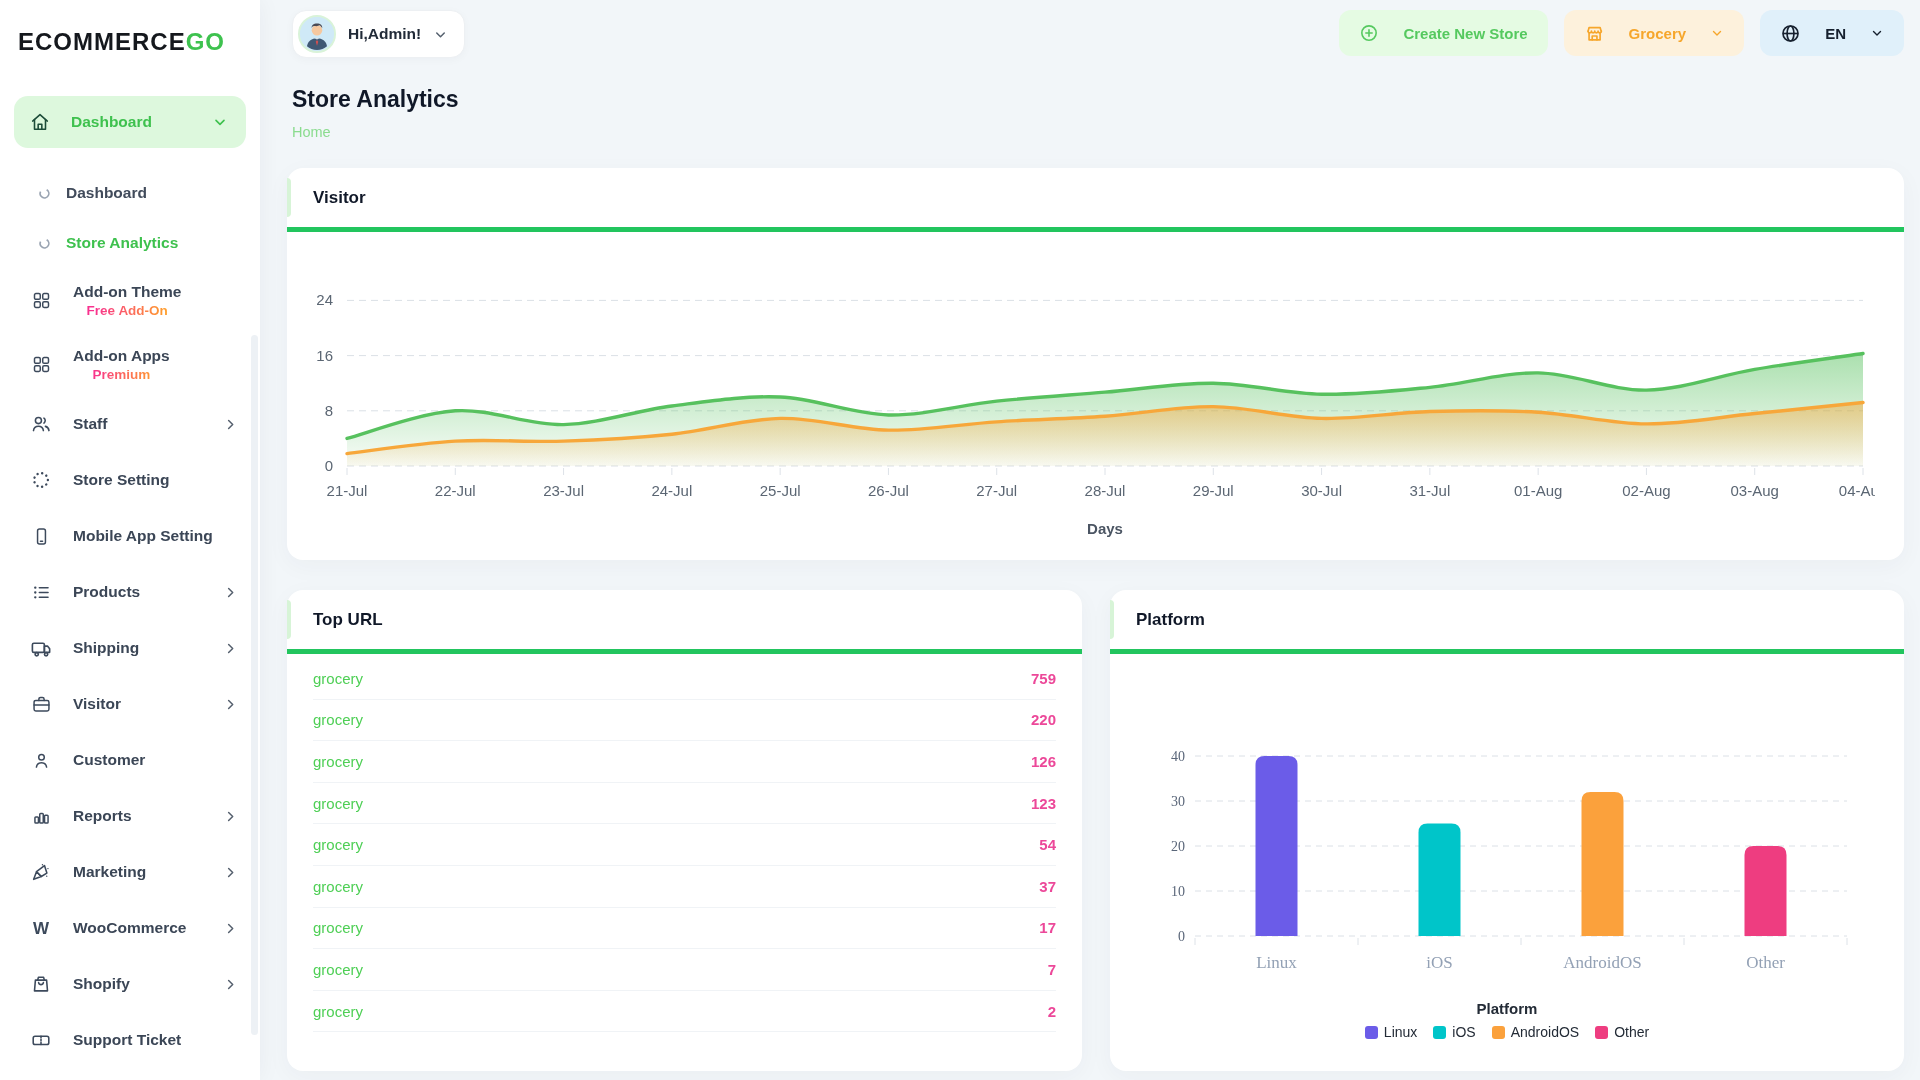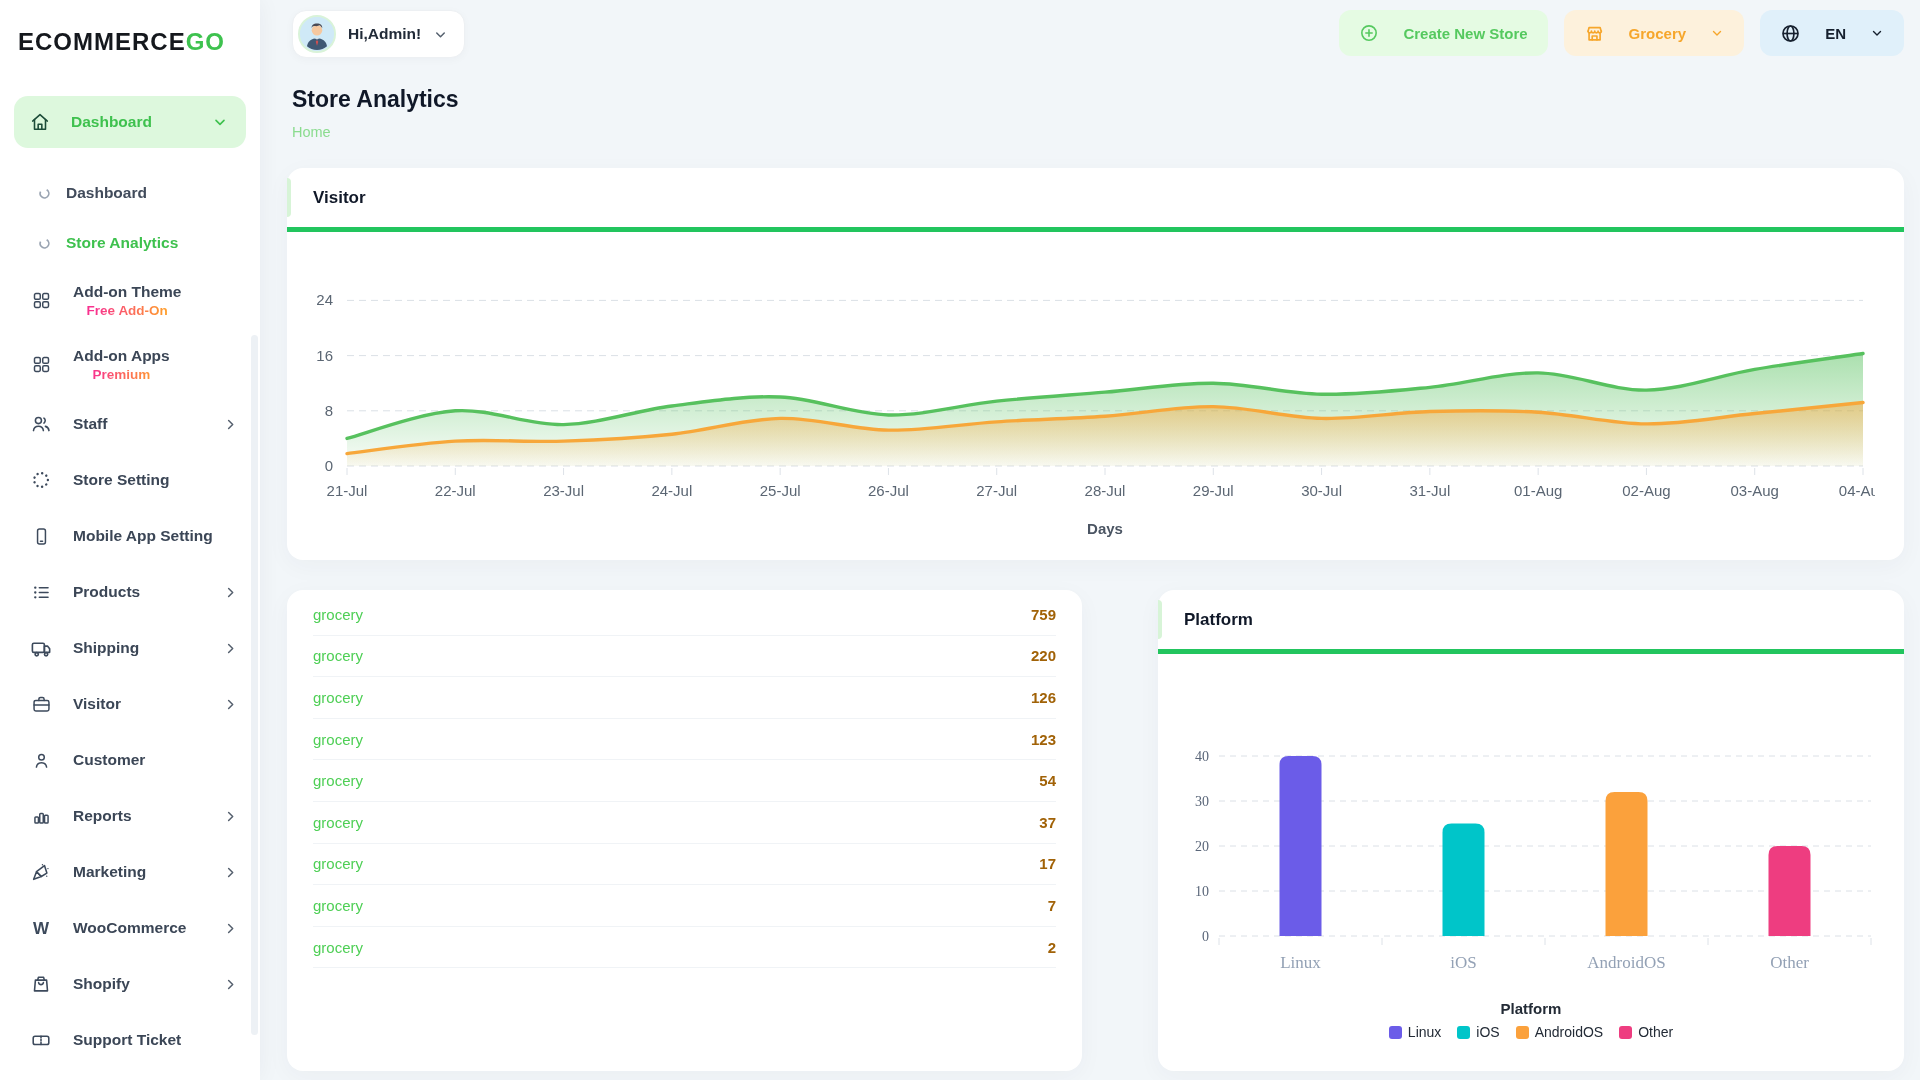--- a/index.html
+++ b/index.html
@@ -58,29 +58,29 @@
   .btn-store  { background:#fdf1dc; color:#f6a62b; }
   .btn-lang   { background:#e0f0fa; color:#16202e; }
   .btn .bicon { display:flex; }
   
   .main-title { position:absolute; left:292px; top:86px; font-size:23px; font-weight:600; color:#101828; }
   .breadcrumb { position:absolute; left:292px; top:124px; font-size:14.5px; color:#8bdc8f; cursor:pointer; }
   
   .card { position:absolute; background:#fff; border-radius:16px; box-shadow:0 6px 24px rgba(40,60,80,.04); }
   #card-visitor  { left:287px; right:16px; top:168px; height:392px; }
   #card-topurl   { left:287px; top:590px; width:795px; height:481px; }
-  #card-platform { left:1110px; right:16px; top:590px; height:481px;margin-left:48px; }
+  #card-platform { left:1110px; right:16px; top:590px; height:481px; }
   .card-head { position:relative; height:64px; display:flex; align-items:center; padding:0 26px; border-bottom:5px solid #22c55e; }
   .card-head::before { content:""; position:absolute; left:0; top:10px; bottom:10px; width:4px; background:#d7f4d7; border-radius:0 4px 4px 0; }
   .card-title { font-size:17px; font-weight:700; color:#101828; }
   
   .url-rows { padding:4px 26px 0; }
   .url-row { height:41.6px; display:flex; align-items:center; justify-content:space-between; border-bottom:1px solid #f0f3f6; }
   .url-link { color:#4ecf55; font-size:15px; cursor:pointer; }
-  .url-value { font-weight:700; color:#a16207; font-size:15px; }
+  .url-value { font-weight:700; color:#ec4899; font-size:15px; }
   
   #visitor-svg { display:block; margin:6px 10px 0 8px; }
   #platform-svg { display:block; margin:14px auto 0; }
   .legend { text-align:center; margin-top:2px; }
   .legend-title { font-size:15px; font-weight:700; color:#232b36; }
   .legend-items { display:flex; justify-content:center; gap:16px; margin-top:7px; }
   .legend-item { display:flex; align-items:center; gap:6px; font-size:14px; color:#232b36; }
   .legend-swatch { width:13px; height:13px; border-radius:3px; display:inline-block; }
 </style>
 </head>
@@ -424,20 +424,23 @@
       <text x="1568" y="258" text-anchor="middle" font-size="15" fill="#5b6673" font-family="Liberation Sans, sans-serif">04-Aug</text>
       <text x="810" y="296" text-anchor="middle" font-size="15" font-weight="700" fill="#4b5563" font-family="Liberation Sans, sans-serif">Days</text>
       <path d="M 52 200.4 C 70.04761904761905 195.8, 124.19047619047618 175.10000000000002, 160.28571428571428 172.8 C 196.38095238095238 170.5, 232.47619047619045 187.405, 268.57142857142856 186.6 C 304.66666666666663 185.795, 340.7619047619048 172.57, 376.8571428571429 167.97 C 412.95238095238096 163.37, 449.0476190476191 157.505, 485.14285714285717 159 C 521.2380952380953 160.495, 557.3333333333334 176.25, 593.4285714285714 176.94 C 629.5238095238095 177.63, 665.6190476190477 166.93499999999997, 701.7142857142858 163.14 C 737.8095238095239 159.345, 773.9047619047619 157.16000000000003, 810 154.17000000000002 C 846.0952380952381 151.18, 882.1904761904763 144.855, 918.2857142857143 145.2 C 954.3809523809524 145.545, 990.4761904761906 155.55, 1026.5714285714287 156.24 C 1062.6666666666667 156.93, 1098.7619047619048 152.90499999999997, 1134.857142857143 149.33999999999997 C 1170.952380952381 145.77499999999998, 1207.047619047619 134.39, 1243.142857142857 134.85 C 1279.2380952380952 135.31, 1315.3333333333335 152.675, 1351.4285714285716 152.1 C 1387.5238095238096 151.52499999999998, 1423.6190476190477 137.49499999999998, 1459.7142857142858 131.39999999999998 C 1495.8095238095239 125.30499999999998, 1549.952380952381 118.17499999999998, 1568 115.52999999999999 L 1568 228 L 52 228 Z" fill="url(#vgrad0)" stroke="none"></path>
       <path d="M 52 200.4 C 70.04761904761905 195.8, 124.19047619047618 175.10000000000002, 160.28571428571428 172.8 C 196.38095238095238 170.5, 232.47619047619045 187.405, 268.57142857142856 186.6 C 304.66666666666663 185.795, 340.7619047619048 172.57, 376.8571428571429 167.97 C 412.95238095238096 163.37, 449.0476190476191 157.505, 485.14285714285717 159 C 521.2380952380953 160.495, 557.3333333333334 176.25, 593.4285714285714 176.94 C 629.5238095238095 177.63, 665.6190476190477 166.93499999999997, 701.7142857142858 163.14 C 737.8095238095239 159.345, 773.9047619047619 157.16000000000003, 810 154.17000000000002 C 846.0952380952381 151.18, 882.1904761904763 144.855, 918.2857142857143 145.2 C 954.3809523809524 145.545, 990.4761904761906 155.55, 1026.5714285714287 156.24 C 1062.6666666666667 156.93, 1098.7619047619048 152.90499999999997, 1134.857142857143 149.33999999999997 C 1170.952380952381 145.77499999999998, 1207.047619047619 134.39, 1243.142857142857 134.85 C 1279.2380952380952 135.31, 1315.3333333333335 152.675, 1351.4285714285716 152.1 C 1387.5238095238096 151.52499999999998, 1423.6190476190477 137.49499999999998, 1459.7142857142858 131.39999999999998 C 1495.8095238095239 125.30499999999998, 1549.952380952381 118.17499999999998, 1568 115.52999999999999" fill="none" stroke="#57c15e" stroke-width="3.4" stroke-linecap="round"></path>
       <path d="M 52 215.57999999999998 C 70.04761904761905 213.51, 124.19047619047618 205.23, 160.28571428571428 203.16 C 196.38095238095238 201.09, 232.47619047619045 204.31, 268.57142857142856 203.16 C 304.66666666666663 202.01, 340.7619047619048 200.055, 376.8571428571429 196.26 C 412.95238095238096 192.46499999999997, 449.0476190476191 181.07999999999998, 485.14285714285717 180.39 C 521.2380952380953 179.7, 557.3333333333334 191.54500000000002, 593.4285714285714 192.12 C 629.5238095238095 192.695, 665.6190476190477 186.14000000000001, 701.7142857142858 183.84 C 737.8095238095239 181.54, 773.9047619047619 180.85, 810 178.32 C 846.0952380952381 175.79, 882.1904761904763 168.315, 918.2857142857143 168.66 C 954.3809523809524 169.005, 990.4761904761906 179.58499999999998, 1026.5714285714287 180.39 C 1062.6666666666667 181.195, 1098.7619047619048 174.525, 1134.857142857143 173.49 C 1170.952380952381 172.455, 1207.047619047619 172.11, 1243.142857142857 174.18 C 1279.2380952380952 176.25, 1315.3333333333335 185.68, 1351.4285714285716 185.91 C 1387.5238095238096 186.14, 1423.6190476190477 179.125, 1459.7142857142858 175.56 C 1495.8095238095239 171.995, 1549.952380952381 166.36, 1568 164.52 L 1568 228 L 52 228 Z" fill="url(#vgrad1)" stroke="none"></path>
       <path d="M 52 215.57999999999998 C 70.04761904761905 213.51, 124.19047619047618 205.23, 160.28571428571428 203.16 C 196.38095238095238 201.09, 232.47619047619045 204.31, 268.57142857142856 203.16 C 304.66666666666663 202.01, 340.7619047619048 200.055, 376.8571428571429 196.26 C 412.95238095238096 192.46499999999997, 449.0476190476191 181.07999999999998, 485.14285714285717 180.39 C 521.2380952380953 179.7, 557.3333333333334 191.54500000000002, 593.4285714285714 192.12 C 629.5238095238095 192.695, 665.6190476190477 186.14000000000001, 701.7142857142858 183.84 C 737.8095238095239 181.54, 773.9047619047619 180.85, 810 178.32 C 846.0952380952381 175.79, 882.1904761904763 168.315, 918.2857142857143 168.66 C 954.3809523809524 169.005, 990.4761904761906 179.58499999999998, 1026.5714285714287 180.39 C 1062.6666666666667 181.195, 1098.7619047619048 174.525, 1134.857142857143 173.49 C 1170.952380952381 172.455, 1207.047619047619 172.11, 1243.142857142857 174.18 C 1279.2380952380952 176.25, 1315.3333333333335 185.68, 1351.4285714285716 185.91 C 1387.5238095238096 186.14, 1423.6190476190477 179.125, 1459.7142857142858 175.56 C 1495.8095238095239 171.995, 1549.952380952381 166.36, 1568 164.52" fill="none" stroke="#f7a73a" stroke-width="3.4" stroke-linecap="round"></path>
     </svg>
 </div>
 
 <div class="card" id="card-topurl">
+  <div class="card-head">
+    <span class="card-title">Top URL</span>
+  </div>
   <div class="url-rows" id="url-rows">
       <div class="url-row">
         <span class="url-link">grocery</span>
         <span class="url-value">759</span>
       </div>
       <div class="url-row">
         <span class="url-link">grocery</span>
         <span class="url-value">220</span>
       </div>
       <div class="url-row">

